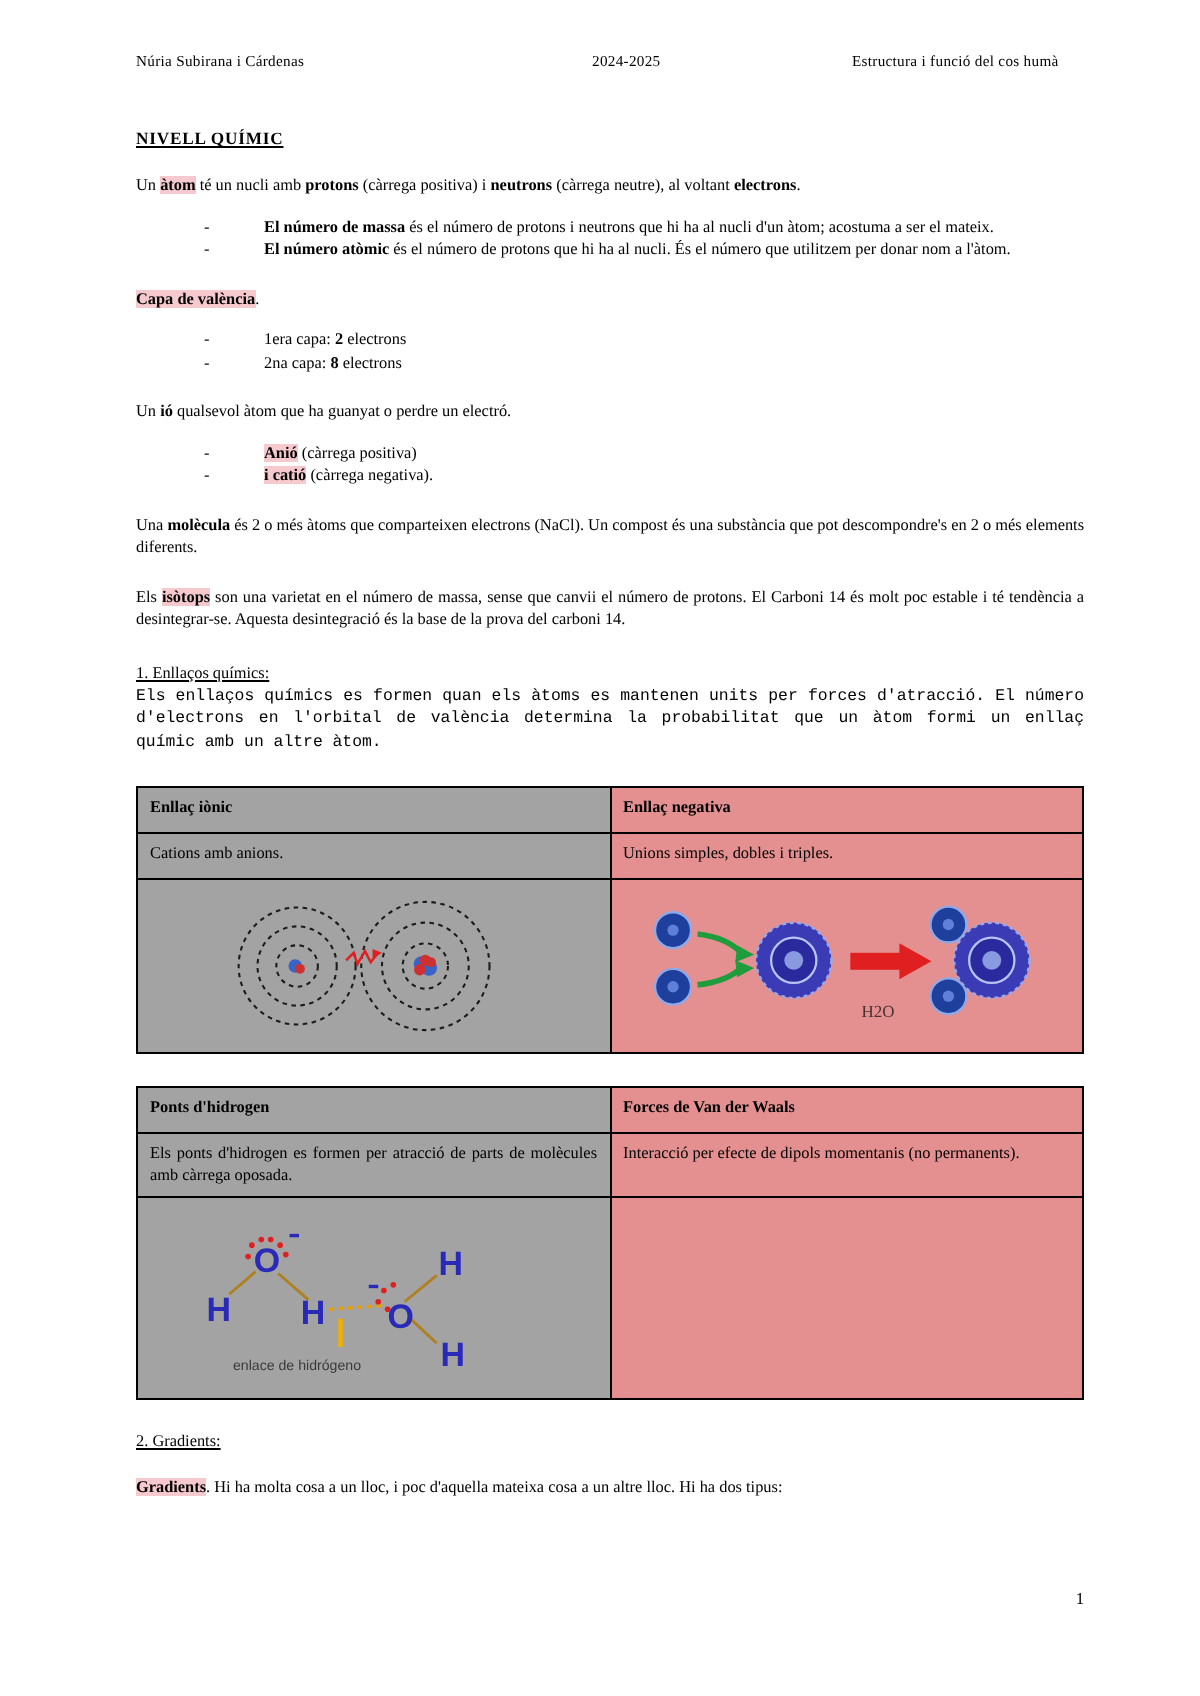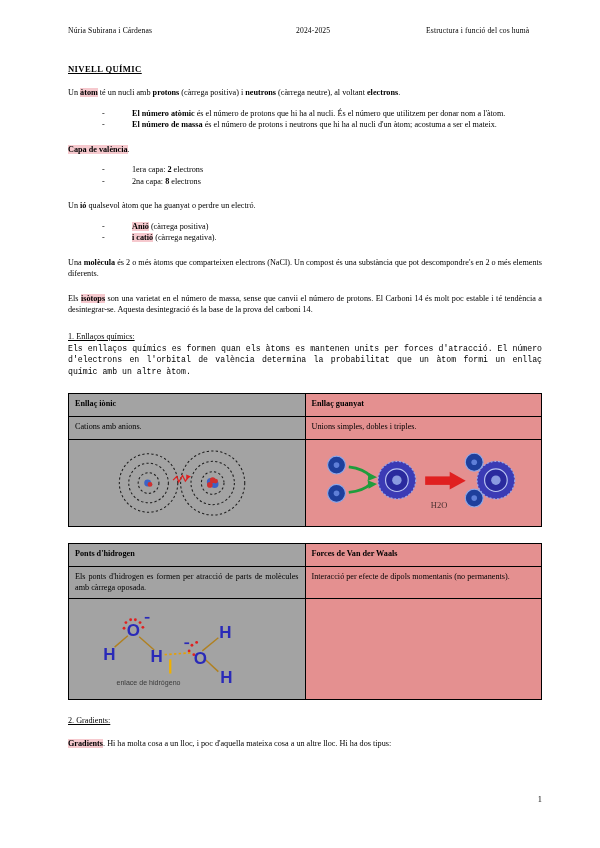--- a/index.html
+++ b/index.html
@@ -124,22 +124,22 @@
     <span class="hdr-author">Núria Subirana i Cárdenas</span>
     <span class="hdr-year">2024-2025</span>
     <span class="hdr-title">Estructura i funció del cos humà</span>
   </div>
 
   <div class="section-title">NIVELL QUÍMIC</div>
 
   <p class="para"><span>Un </span><span class="hl">àtom</span><span> té un nucli amb </span><b>protons</b><span> (càrrega positiva) i </span><b>neutrons</b><span> (càrrega neutre), al voltant </span><b>electrons</b><span>.</span></p>
 
   <ul class="dash">
+    <li><b>El número de massa</b><span> és el número de protons i neutrons que hi ha al nucli d'un àtom; acostuma a ser el mateix.</span></li>
     <li><b>El número atòmic</b><span> és el número de protons que hi ha al nucli. És el número que utilitzem per donar nom a l'àtom.</span></li>
-    <li><b>El número de massa</b><span> és el número de protons i neutrons que hi ha al nucli d'un àtom; acostuma a ser el mateix.</span></li>
   </ul>
 
   <p class="para"><span class="hl">Capa de valència</span><span>.</span></p>
 
   <ul class="dash compact">
     <li><span>1era capa: </span><b>2</b><span> electrons</span></li>
     <li><span>2na capa: </span><b>8</b><span> electrons</span></li>
   </ul>
 
   <p class="para"><span>Un </span><b>ió</b><span> qualsevol àtom que ha guanyat o perdre un electró.</span></p>
@@ -153,21 +153,21 @@
 
   <p class="para"><span>Els </span><span class="hl">isòtops</span><span> son una varietat en el número de massa, sense que canvii el número de protons. El Carboni 14 és molt poc estable i té tendència a desintegrar-se. Aquesta desintegració és la base de la prova del carboni 14.</span></p>
 
   <div class="sub-title">1. Enllaços químics:</div>
   <p class="para tight">Els enllaços químics es formen quan els àtoms es mantenen units per forces d'atracció. El número d'electrons en l'orbital de valència determina la probabilitat que un àtom formi un enllaç químic amb un altre àtom.</p>
 
   <table class="pair">
     <tbody>
         <tr>
       <td class="c-left hdr">Enllaç iònic</td>
-      <td class="c-right hdr">Enllaç guanyat</td>
+      <td class="c-right hdr">Enllaç negativa</td>
     </tr>
     <tr>
       <td class="c-left body-cell">Cations amb anions.</td>
       <td class="c-right body-cell">Unions simples, dobles i triples.</td>
     </tr>
     <tr>
 
       <td class="c-left img-cell">
         <svg class="fig" viewBox="0 0 237 78" preserveAspectRatio="xMidYMid meet">
           <g fill="none" stroke="#1b1b1b" stroke-width="1.1" stroke-dasharray="2.4 2.4">

